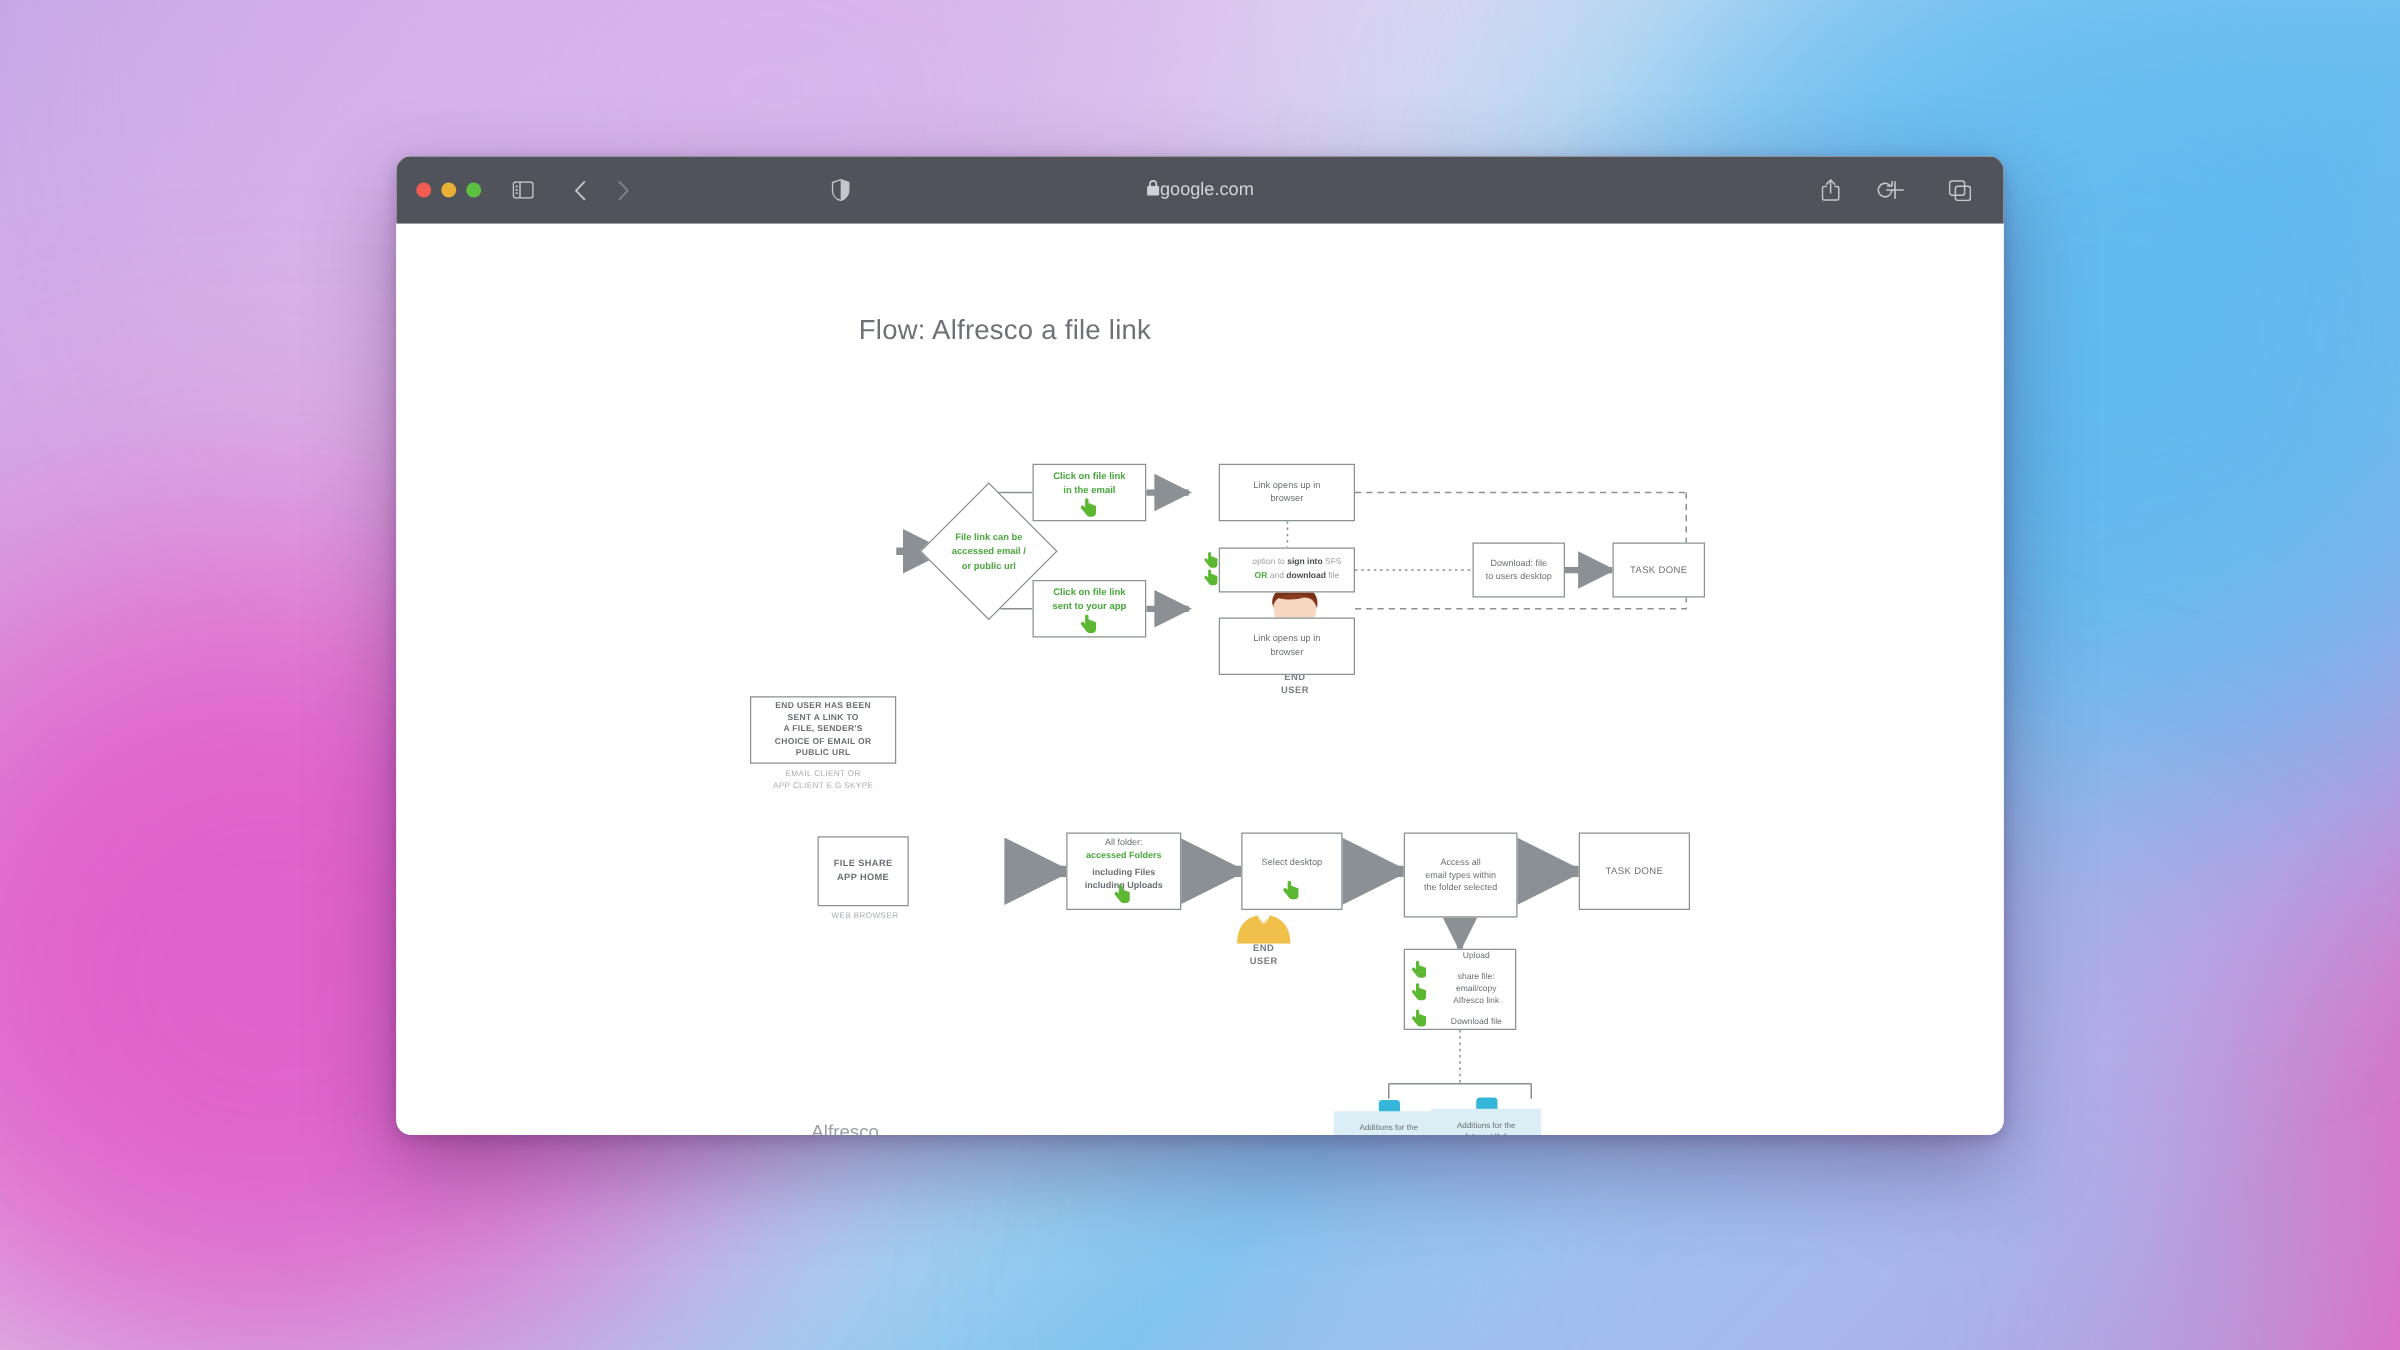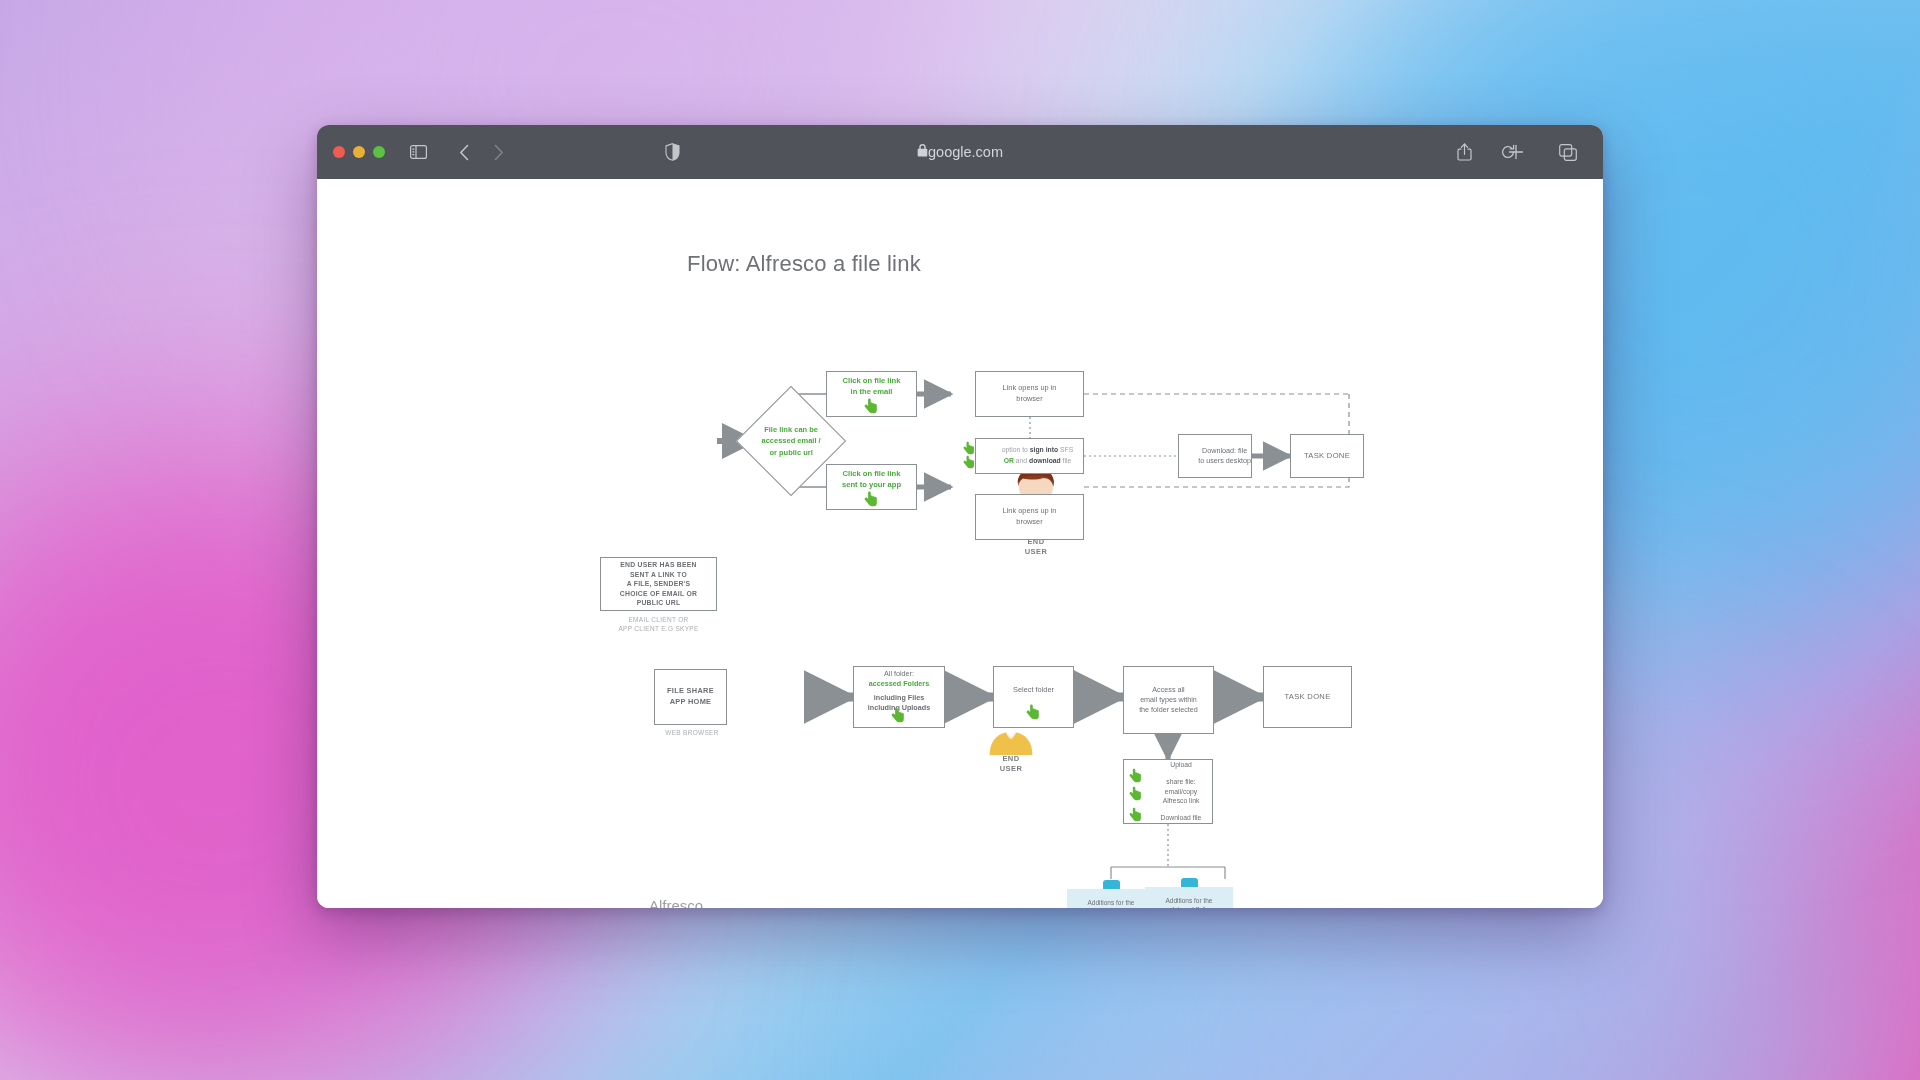--- a/index.html
+++ b/index.html
@@ -354,21 +354,21 @@
         <svg width="12" height="14" viewBox="0 0 14 16" fill="#5cb832">
           <path d="M5.4.6c-.8 0-1.3.6-1.3 1.4v6L3 6.8c-.6-.6-1.5-.5-2 .1-.5.6-.4 1.4.1 2l2.6 3.2c.9 1.1 1.9 3.2 4 3.2h2.2c1.7 0 2.9-1.3 2.9-3V7.4c0-.7-.5-1.3-1.2-1.3-.3 0-.6.1-.8.3-.1-.6-.6-1.1-1.2-1.1-.3 0-.6.1-.9.3-.1-.6-.6-1-1.2-1-.3 0-.5.1-.7.2V2c0-.8-.6-1.4-1.4-1.4z"></path>
         </svg>
       </div>
       <div class="hand" style="left:646px;top:276px;">
         <svg width="12" height="14" viewBox="0 0 14 16" fill="#5cb832">
           <path d="M5.4.6c-.8 0-1.3.6-1.3 1.4v6L3 6.8c-.6-.6-1.5-.5-2 .1-.5.6-.4 1.4.1 2l2.6 3.2c.9 1.1 1.9 3.2 4 3.2h2.2c1.7 0 2.9-1.3 2.9-3V7.4c0-.7-.5-1.3-1.2-1.3-.3 0-.6.1-.8.3-.1-.6-.6-1.1-1.2-1.1-.3 0-.6.1-.9.3-.1-.6-.6-1-1.2-1-.3 0-.5.1-.7.2V2c0-.8-.6-1.4-1.4-1.4z"></path>
         </svg>
       </div>
 
-      <div class="node" style="left:861px;top:255px;width:74px;height:44px;font-size:7.2px;align-items:flex-end;">
+      <div class="node" style="left:861px;top:255px;width:74px;height:44px;font-size:7.2px;">
         <span style="white-space:pre-line">Download: file
 to users desktop</span>
       </div>
 
       <div class="node" style="left:973px;top:255px;width:74px;height:44px;font-size:7.6px;letter-spacing:.3px;">
         <span>TASK DONE</span>
       </div>
 
       <div class="avatar" style="left:668px;top:512px;">
         <svg width="52" height="64" viewBox="0 0 58 72">
@@ -399,21 +399,21 @@
         <span style="font-weight:bold;margin-top:3px;">including Files</span>
         <span style="font-weight:bold">including Uploads</span>
       </div>
       <div class="hand" style="left:574px;top:528px;">
         <svg width="14" height="16" viewBox="0 0 14 16" fill="#5cb832">
           <path d="M5.4.6c-.8 0-1.3.6-1.3 1.4v6L3 6.8c-.6-.6-1.5-.5-2 .1-.5.6-.4 1.4.1 2l2.6 3.2c.9 1.1 1.9 3.2 4 3.2h2.2c1.7 0 2.9-1.3 2.9-3V7.4c0-.7-.5-1.3-1.2-1.3-.3 0-.6.1-.8.3-.1-.6-.6-1.1-1.2-1.1-.3 0-.6.1-.9.3-.1-.6-.6-1-1.2-1-.3 0-.5.1-.7.2V2c0-.8-.6-1.4-1.4-1.4z"></path>
         </svg>
       </div>
 
       <div class="node" style="left:676px;top:487px;width:81px;height:62px;font-size:7.4px;padding-bottom:14px;">
-        <span>Select folder</span>
+        <span>Select desktop</span>
       </div>
       <div class="hand" style="left:709px;top:525px;">
         <svg width="14" height="16" viewBox="0 0 14 16" fill="#5cb832">
           <path d="M5.4.6c-.8 0-1.3.6-1.3 1.4v6L3 6.8c-.6-.6-1.5-.5-2 .1-.5.6-.4 1.4.1 2l2.6 3.2c.9 1.1 1.9 3.2 4 3.2h2.2c1.7 0 2.9-1.3 2.9-3V7.4c0-.7-.5-1.3-1.2-1.3-.3 0-.6.1-.8.3-.1-.6-.6-1.1-1.2-1.1-.3 0-.6.1-.9.3-.1-.6-.6-1-1.2-1-.3 0-.5.1-.7.2V2c0-.8-.6-1.4-1.4-1.4z"></path>
         </svg>
       </div>
 
       <div class="node" style="left:806px;top:487px;width:91px;height:68px;font-size:7.2px;">
         <span style="white-space:pre-line">Access all
 email types within

